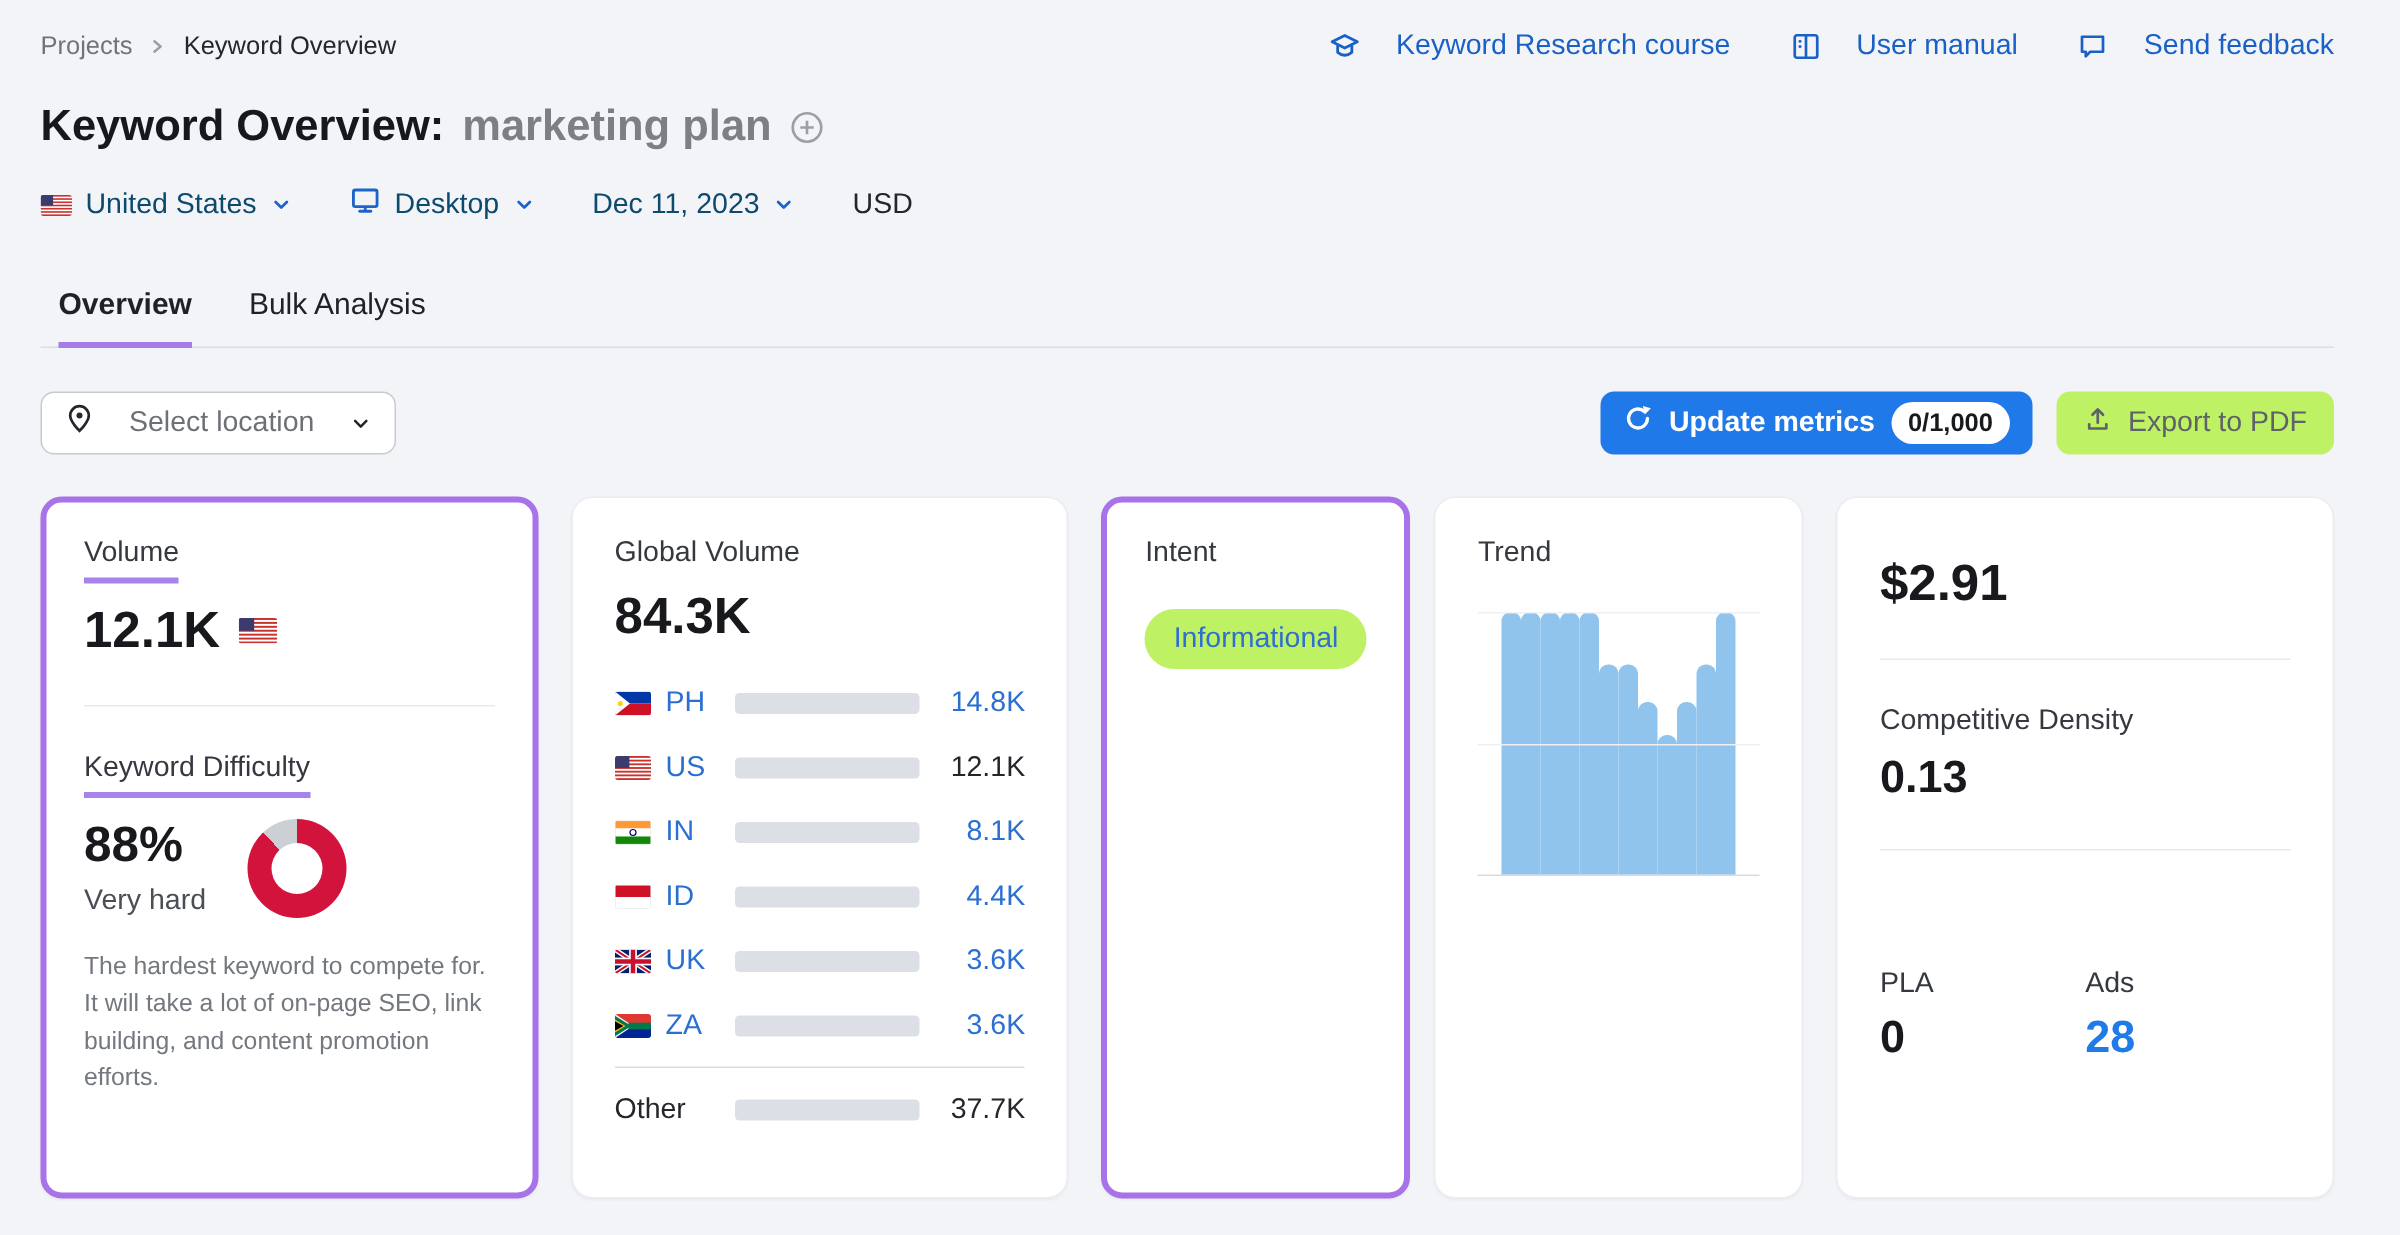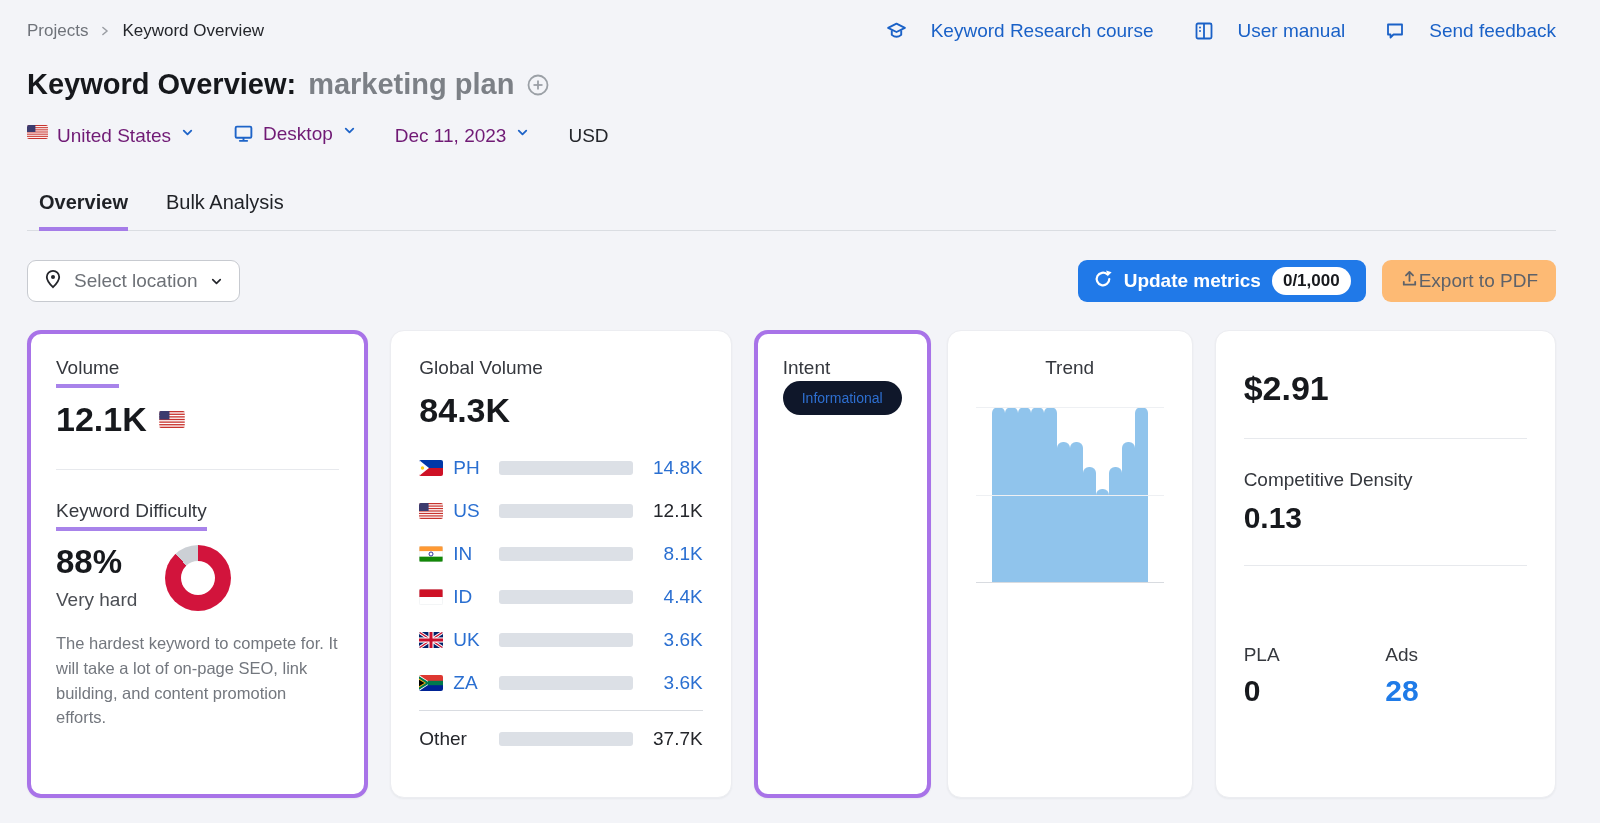--- a/index.html
+++ b/index.html
@@ -18,37 +18,37 @@
   .hlink svg { display:block; }
 
   
   .title-row { margin-top:26px; display:flex; align-items:center; gap:12px; }
   .title-main { font-size:29px; font-weight:700; color:#16181c; }
   .title-kw { font-size:29px; font-weight:700; color:#7c8086; }
   .plus-circle { display:flex; cursor:pointer; }
 
   
   .filters { margin-top:22px; display:flex; align-items:center; gap:38px; }
-  .filter { display:flex; align-items:flex-start; gap:9px; color:#701a75; font-size:19px; cursor:pointer; }
+  .filter { display:flex; align-items:center; gap:9px; color:#0c4a6e; font-size:19px; cursor:pointer; }
   .filter .flag { border-radius:2px; overflow:hidden; display:flex; }
   .currency { color:#24262b; font-size:19px; }
 
   
   .tabs { margin-top:42px; display:flex; gap:38px; border-bottom:1px solid #dadde2; }
   .tab { font-size:20px; color:#1f2126; padding-bottom:13px; border-bottom:4px solid transparent; margin-bottom:-1px; cursor:pointer; }
   .tab.active { font-weight:700; border-bottom-color:#a57ce8;margin-left:12px; }
 
   
   .toolbar { margin-top:29px; display:flex; justify-content:space-between; align-items:center; }
   .btn { height:42px; border-radius:9px; display:flex; align-items:center; cursor:pointer; font-size:19px; }
-  .btn-select { background:#fff; border:1px solid #c7cad0; padding:0 15px; gap:11px; color:#6d7177; }
+  .btn-select { background:#fff; border:1px solid #c7cad0; padding:0 15px; gap:23px; color:#6d7177; }
   .toolbar-right { display:flex; gap:16px; }
   .btn-update { background:#2079e8; color:#fff; font-weight:700; padding:0 15px; gap:11px; }
   .count-pill { background:#fff; color:#17191d; border-radius:14px; padding:4px 11px; font-size:17px; font-weight:700; }
-  .btn-export { background:#fdba74; color:#5e6269; padding:0 18px; }
+  .btn-export { background:#bef264; color:#5e6269; padding:0 18px; gap:11px; }
 
   
   .cards { margin-top:28px; display:grid; grid-template-columns:repeat(4,1fr); gap:22px; height:468px; }
   .card { background:#fff; border:1px solid #ecedf1; border-radius:14px; padding:26px 28px; box-shadow:0 1px 2px rgba(25,30,40,.05); }
   .card.hl { border:4px solid #a873e8; padding:23px 25px; }
   .card-label { font-size:19px; color:#35383e; }
   .label-hl { display:inline-block; border-bottom:4px solid #a883ea; padding-bottom:5px; }
   .big { font-size:34px; font-weight:700; color:#17191d; margin-top:12px; display:flex; align-items:center; gap:12px; }
   .divider { height:1px; background:#e7e9ed; margin:30px 0; }
 
@@ -69,22 +69,22 @@
   .gv-track { flex:1; height:14px; border-radius:3px; background:#dce0e6; overflow:hidden; }
   .gv-fill { height:100%; background:#2caef5; border-radius:3px 0 0 3px; }
   .gv-fill.us { background:#0d6bc7; }
   .gv-val { width:60px; text-align:right; font-size:19px; color:#2a6fd1; cursor:pointer; }
   .gv-val.dark { color:#24262b; cursor:default; }
   .gv-div { height:1px; background:#d9dce1; margin:6px 0; }
 
   
   .col3 { display:flex; flex-direction:row; gap:16px; }
   .card-intent { flex:0 0 150px; }
-  .card-trend { flex:1;text-align:center; }
-  .intent-pill { display:inline-block; margin-top:2px; background:#0f172a; color:#2e6fd0; font-size:14px; padding:9px 19px; border-radius:22px; }
+  .card-trend { flex:1; }
+  .intent-pill { display:inline-block; margin-top:26px; background:#bef264; color:#2e6fd0; font-size:19px; padding:9px 19px; border-radius:22px; }
   .trend-chart { margin-top:28px; height:176px; position:relative; display:flex; align-items:flex-end; justify-content:space-between; padding:0 16px; border-bottom:1px solid #d8dbe0; }
   .trend-chart::before { content:''; position:absolute; left:0; right:0; top:0; height:1px; background:#eef0f3; }
   .trend-chart::after { content:''; position:absolute; left:0; right:0; top:50%; height:1px; background:#eef0f3; }
   .tbar { width:13px; background:#90c4ec; border-radius:6px 6px 0 0; }
 
   
   .cpc-val { font-size:34px; font-weight:700; color:#17191d; margin-top:12px; }
   .sub-val { font-size:30px; font-weight:700; color:#17191d; margin-top:10px; }
   .pla-ads { display:flex; margin-top:2px; }
   .pa-col { width:50%;margin-top:48px; }

